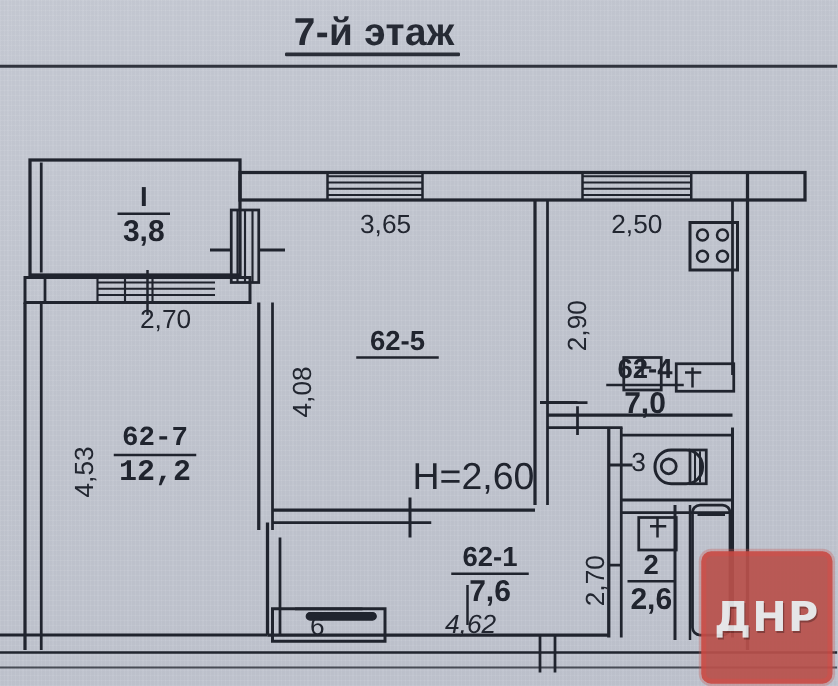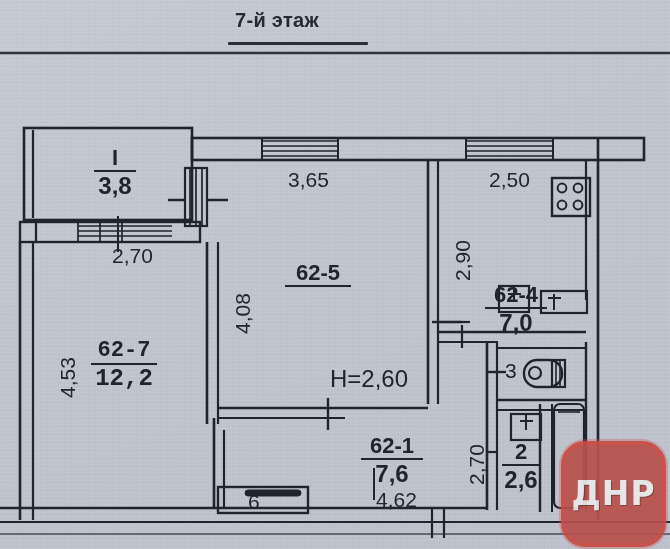--- a/index.html
+++ b/index.html
@@ -18,39 +18,39 @@
       linear-gradient(160deg,#c7cbd5 0%,#c2c6d0 45%,#bfc3ce 100%);
   }
   .lbl{
     position:absolute;
     color:#20242e;
     line-height:1;
     white-space:nowrap;
     user-select:none;
   }
   .title{
-    font-size:20px;font-weight:600;letter-spacing:.3px;
+    font-size:31px;font-weight:600;letter-spacing:.3px;
     color:#262a34;
   }
   .title-rule{
     position:absolute;height:3px;background:#2a2e38;border-radius:1px;
   }
   .dim{font-size:21px;font-weight:400;color:#222630;}
   .dim-v{transform-origin:0 0;transform:rotate(-90deg);}
   .room{ text-align:center; }
   .room .num{font-size:22px;font-weight:600;display:block;line-height:1.05;}
   .room .area{font-size:24px;font-weight:600;display:block;line-height:1.05;}
   .room .bar{display:block;height:2px;background:#20242e;margin:1px auto 1px auto;}
-  .hval{font-size:24px;font-weight:500;}
+  .hval{font-size:30px;font-weight:500;}
   .smallnum{font-size:21px;font-weight:500;}
   svg{position:absolute;left:0;top:0;}
   
   #watermark{
     position:absolute;left:561px;top:441px;width:97px;height:98px;
-    border:4px solid #c94b44;border-radius:24px;
+    border:4px solid #c94b44;border-radius:8px;
     background:#b8514c;
     box-shadow:0 0 0 2px rgba(200,90,84,.35);
     opacity:.93;
     display:flex;align-items:center;justify-content:center;
     overflow:hidden;
   }
   #watermark .wm-row{
     font-size:33px;font-weight:800;letter-spacing:1px;
     color:#e9e9ea;
     text-shadow:1px 1px 0 rgba(60,20,20,.45);
@@ -237,21 +237,21 @@
   <div class="lbl dim dim-v" style="left:57px;top:398px;">4,53</div>
 
   <div class="lbl dim" style="left:288px;top:169px;">3,65</div>
 
   <div class="lbl dim dim-v" style="left:232px;top:334px;">4,08</div>
 
   <div class="lbl dim" style="left:489px;top:169px;">2,50</div>
 
   <div class="lbl dim dim-v" style="left:452px;top:281px;">2,90</div>
 
-  <div class="lbl dim" style="left:376px;top:489px;">4,62</div>
+  <div class="lbl dim" style="left:356px;top:489px;font-style:italic;">4,62</div>
 
   <div class="lbl dim dim-v" style="left:466px;top:485px;">2,70</div>
 
   <div id="watermark">
     <div class="wm-row">ДНР</div>
   </div>
 
 </div>
 
 </body></html>

